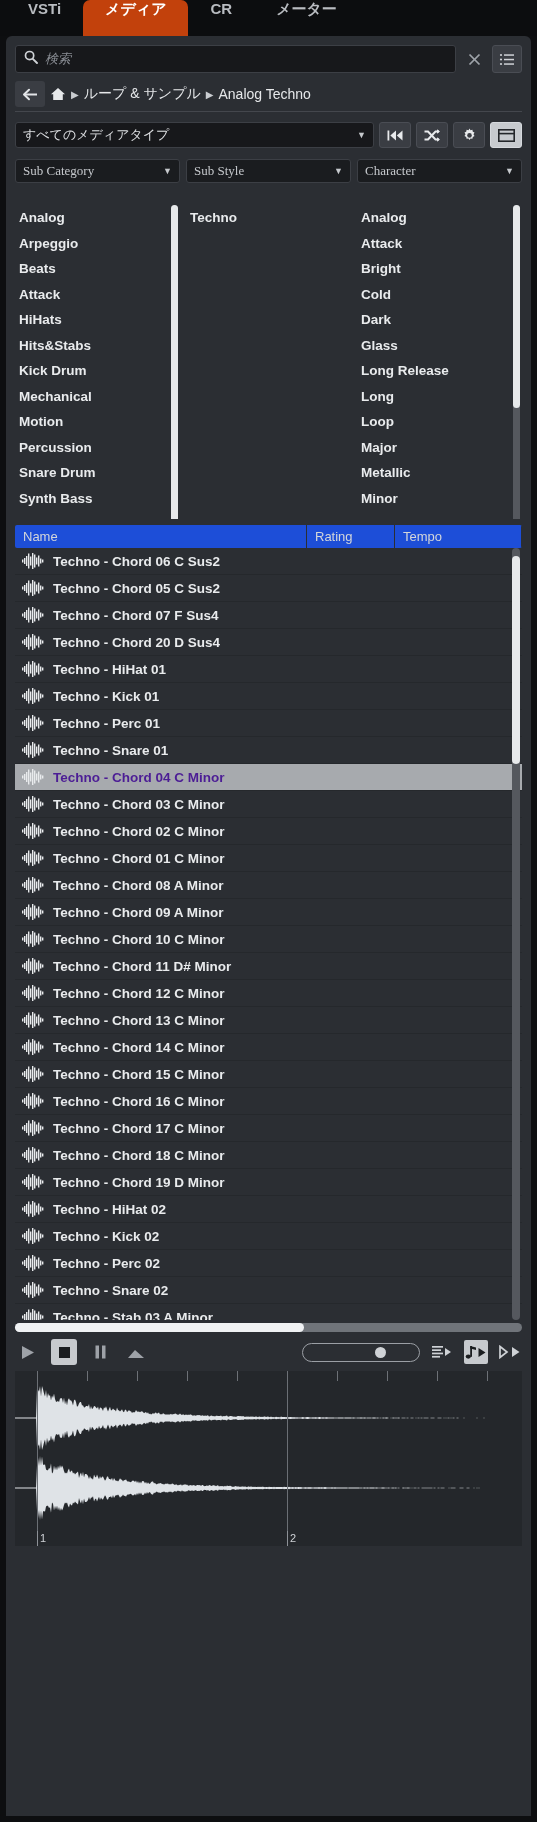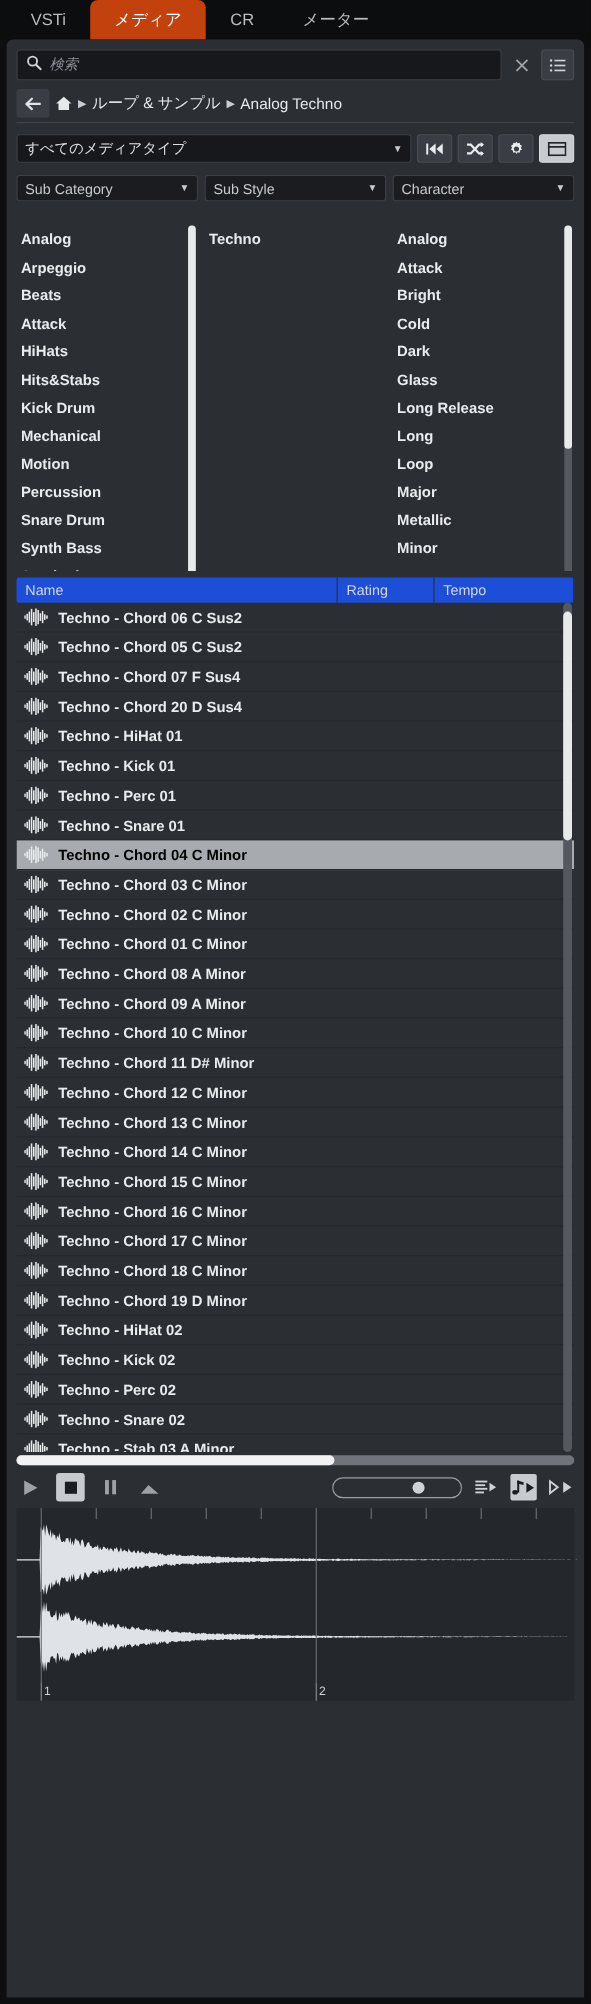--- a/index.html
+++ b/index.html
@@ -10,22 +10,22 @@
     overflow:hidden;
   }
   #app { position:relative; width:537px; height:1822px; background:#0d0e10; }
 
   
   .tabstrip{
     position:absolute; left:0; top:0; width:537px; height:36px;
     background:#0c0d0f; display:flex; align-items:flex-end; padding-left:6px;
   }
   .tab{
-    height:36px; display:flex; align-items:center; justify-content:center;
-    padding:0 22px; font-size:15px; font-weight:normal; color:#b9bcc1;
+    height:36px; display:flex; justify-content:center;
+    padding:0 22px; font-size:15px; font-weight:bold; color:#b9bcc1;
     border-radius:7px 7px 0 0;
   }
   .tab.active{ background:#c2410c; color:#ffffff; }
 
   
   .panel{
     position:absolute; left:6px; top:36px; width:525px; height:1780px;
     background:#2b2e33; border-radius:6px 6px 0 0;
     padding:8px 9px 0 9px;
   }
@@ -72,21 +72,21 @@
     color:#e8eaec; font-size:12px;
   }
   .sqbtn.on{ background:#c7cace; color:#23262a; border-color:#d6d9dd; }
 
   
   .filters{ display:flex; gap:6px; margin-top:9px; height:360px; }
   .fcol{ flex:1; display:flex; flex-direction:column; min-width:0; }
   .fhead{
     height:24px; background:#1a1c1f; border:1px solid #3c3f45; border-radius:3px;
     display:flex; align-items:center; justify-content:space-between; padding:0 7px;
-    font-size:13px; color:#c6c9cd;
+    font-size:13px; color:#c6c9cd;font-family:Liberation Serif, serif;
   }
   .flist{ position:relative; flex:1; overflow:hidden; padding-top:6px;margin-top:16px; }
   .fitem{
     font-size:13.5px; font-weight:bold; color:#e9ebed; line-height:25.5px;
     white-space:nowrap; overflow:hidden; padding-left:4px;
   }
   .fscroll{
     position:absolute; right:2px; top:6px; width:7px; border-radius:4px; background:#55585e;
   }
   .fscroll i{ position:absolute; left:0; width:7px; border-radius:4px; background:#e7e9eb; display:block; }
@@ -100,21 +100,21 @@
   .th.rating{ width:88px; }
   .th.tempo{ flex:1; }
   .rows{ position:relative; height:772px; overflow:hidden; }
   .row{
     height:27px; display:flex; align-items:center; gap:9px; padding-left:7px;
     border-bottom:1px solid #25282c;
   }
   .row .wf{ width:22px; height:16px; flex:0 0 22px; }
   .row .nm{ font-size:13.5px; font-weight:bold; color:#e9ebed; white-space:nowrap; }
   .row.sel{ background:#a7aaae; }
-  .row.sel .nm{ color:#000000; }
+  .row.sel .nm{ color:#4c1d95; }
   .vscroll{ position:absolute; right:2px; top:0; width:8px; border-radius:4px; background:#55585e; }
   .vscroll i{ position:absolute; left:0; width:8px; border-radius:4px; background:#e7e9eb; display:block; }
 
   
   .hscroll{ position:relative; height:9px; margin-top:3px; border-radius:5px; background:#70747a; }
   .hscroll i{ position:absolute; left:0; top:0; height:9px; border-radius:5px; background:#f0f2f4; }
 
   
   .transport{ display:flex; align-items:center; height:32px; margin-top:4px; gap:10px; }
   .tbtn{ width:26px; height:26px; display:flex; align-items:center; justify-content:center; color:#9ea2a8; }

